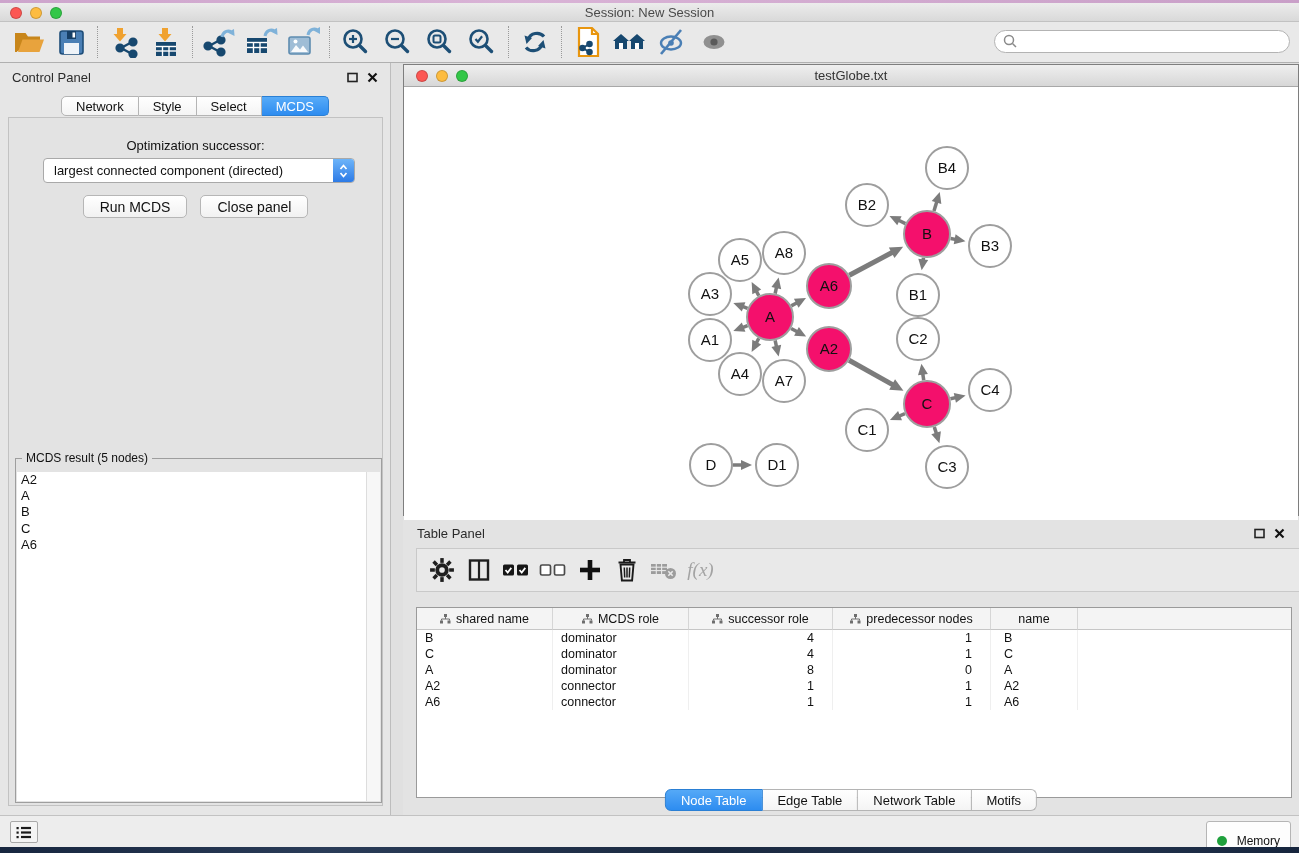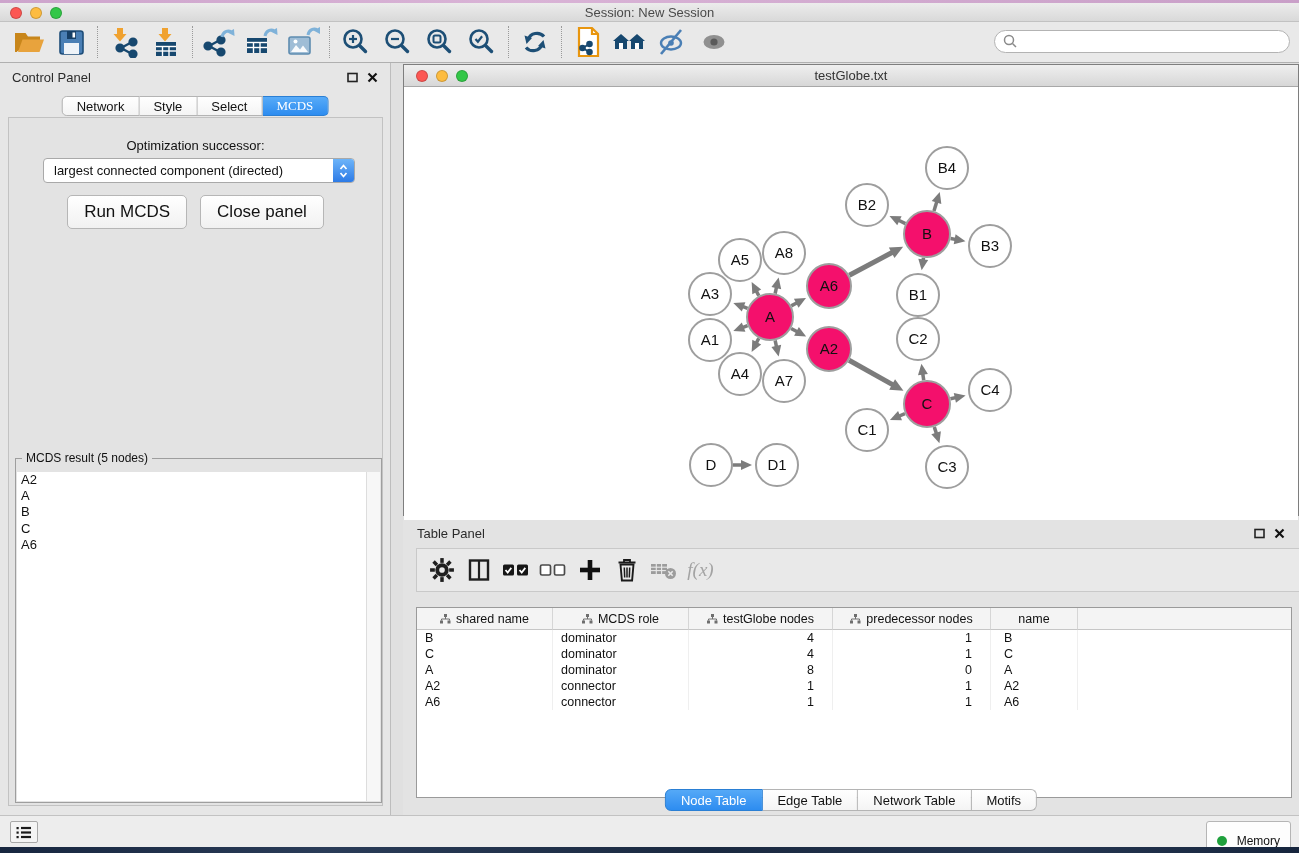--- a/index.html
+++ b/index.html
@@ -30,33 +30,33 @@
     background:#e6e6e6; border-right:1px solid #bdbdbd; }
   .panel-header { position:absolute; left:0; top:0; width:100%; height:28px;
     display:flex; align-items:center; padding:0 12px; }
   .panel-title { font-size:13px; color:#2b2b2b; flex:1; }
   .ph-icons { display:flex; gap:9px; align-items:center; }
   .tabbar { position:absolute; top:33px; left:50%; transform:translateX(-50%); display:flex; }
   .tab { height:20px; padding:0 14px; background:linear-gradient(#ffffff,#f4f4f4);
     border:1px solid #b4b4b4; border-left:none; font-size:13px; color:#111;
     display:flex; align-items:center; }
   .tab:first-child { border-left:1px solid #b4b4b4; border-radius:5px 0 0 5px; }
-  .tab:last-child { border-radius:0 5px 5px 0;font-family:Liberation Serif, serif; }
+  .tab:last-child { border-radius:0 5px 5px 0; }
   .tab.selected { background:linear-gradient(#57abf8,#2d8cf0); color:#fff; border-color:#2a7fd4; }
   .cp-content { position:absolute; left:8px; top:54px; width:375px; height:689px;
     background:#e3e3e3; border:1px solid #c2c2c2; }
   .opt-label { position:absolute; top:20px; left:0; width:100%; text-align:center; font-size:13px; color:#111; }
   .combo { position:absolute; left:34px; top:40px; width:312px; height:25px; background:#fff;
     border:1px solid #a9a9a9; border-radius:4px; display:flex; align-items:center; }
   .combo-text { flex:1; font-size:13px; color:#111; padding-left:10px; white-space:nowrap; overflow:hidden; }
   .combo-stepper { width:21px; height:23px; margin-right:0px; border-radius:0 3px 3px 0;
     background:linear-gradient(#6db4f9,#2d7be6); display:flex; align-items:center; justify-content:center; }
   .btn-row { position:absolute; top:77px; left:0; width:100%; display:flex; justify-content:center; gap:13px; }
   .btn { background:linear-gradient(#ffffff,#f1f1f1); border:1px solid #b6b6b6; border-radius:5px;
-    font-size:17px; color:#111; height:23px; padding:16px 16px; display:flex; align-items:center; }
+    font-size:14px; color:#111; height:23px; padding:10px 16px; display:flex; align-items:center; }
   .fieldset { position:absolute; left:6px; top:340px; width:367px; height:345px; border:1px solid #9e9e9e; }
   .legend { position:absolute; top:-8px; left:6px; background:#e3e3e3; padding:0 4px; font-size:12px; color:#111; }
   .mcds-list { position:absolute; left:1px; top:13px; right:15px; bottom:1px; background:#fff; overflow:hidden; }
   .mcds-scroll { position:absolute; right:1px; top:13px; width:14px; bottom:1px; background:#f7f7f7; border-left:1px solid #ddd; }
   .mcds-item { font-size:13px; color:#111; line-height:16.2px; padding-left:4px; }
 
   
   .net-window { position:absolute; left:403px; top:64px; width:896px; height:452px;
     background:#fff; border:1px solid #7e7e7e; }
   .net-titlebar { position:relative; height:22px; background:linear-gradient(#efefef,#d7d7d7);
@@ -531,21 +531,21 @@
             </svg>
             <span>MCDS role</span>
           </div>
           <div class="th">
             <svg width="11" height="10" viewBox="0 0 11 10">
               <rect x="4" y="0" width="3" height="3" fill="#6e6e6e"></rect>
               <rect x="0" y="6.5" width="3" height="3" fill="#6e6e6e"></rect>
               <rect x="7.5" y="6.5" width="3" height="3" fill="#6e6e6e"></rect>
               <path d="M5.5,3 v2 M1.5,6.5 v-1.5 h8 v1.5" fill="none" stroke="#6e6e6e" stroke-width="1"></path>
             </svg>
-            <span>testGlobe nodes</span>
+            <span>successor role</span>
           </div>
           <div class="th">
             <svg width="11" height="10" viewBox="0 0 11 10">
               <rect x="4" y="0" width="3" height="3" fill="#6e6e6e"></rect>
               <rect x="0" y="6.5" width="3" height="3" fill="#6e6e6e"></rect>
               <rect x="7.5" y="6.5" width="3" height="3" fill="#6e6e6e"></rect>
               <path d="M5.5,3 v2 M1.5,6.5 v-1.5 h8 v1.5" fill="none" stroke="#6e6e6e" stroke-width="1"></path>
             </svg>
             <span>predecessor nodes</span>
           </div>

